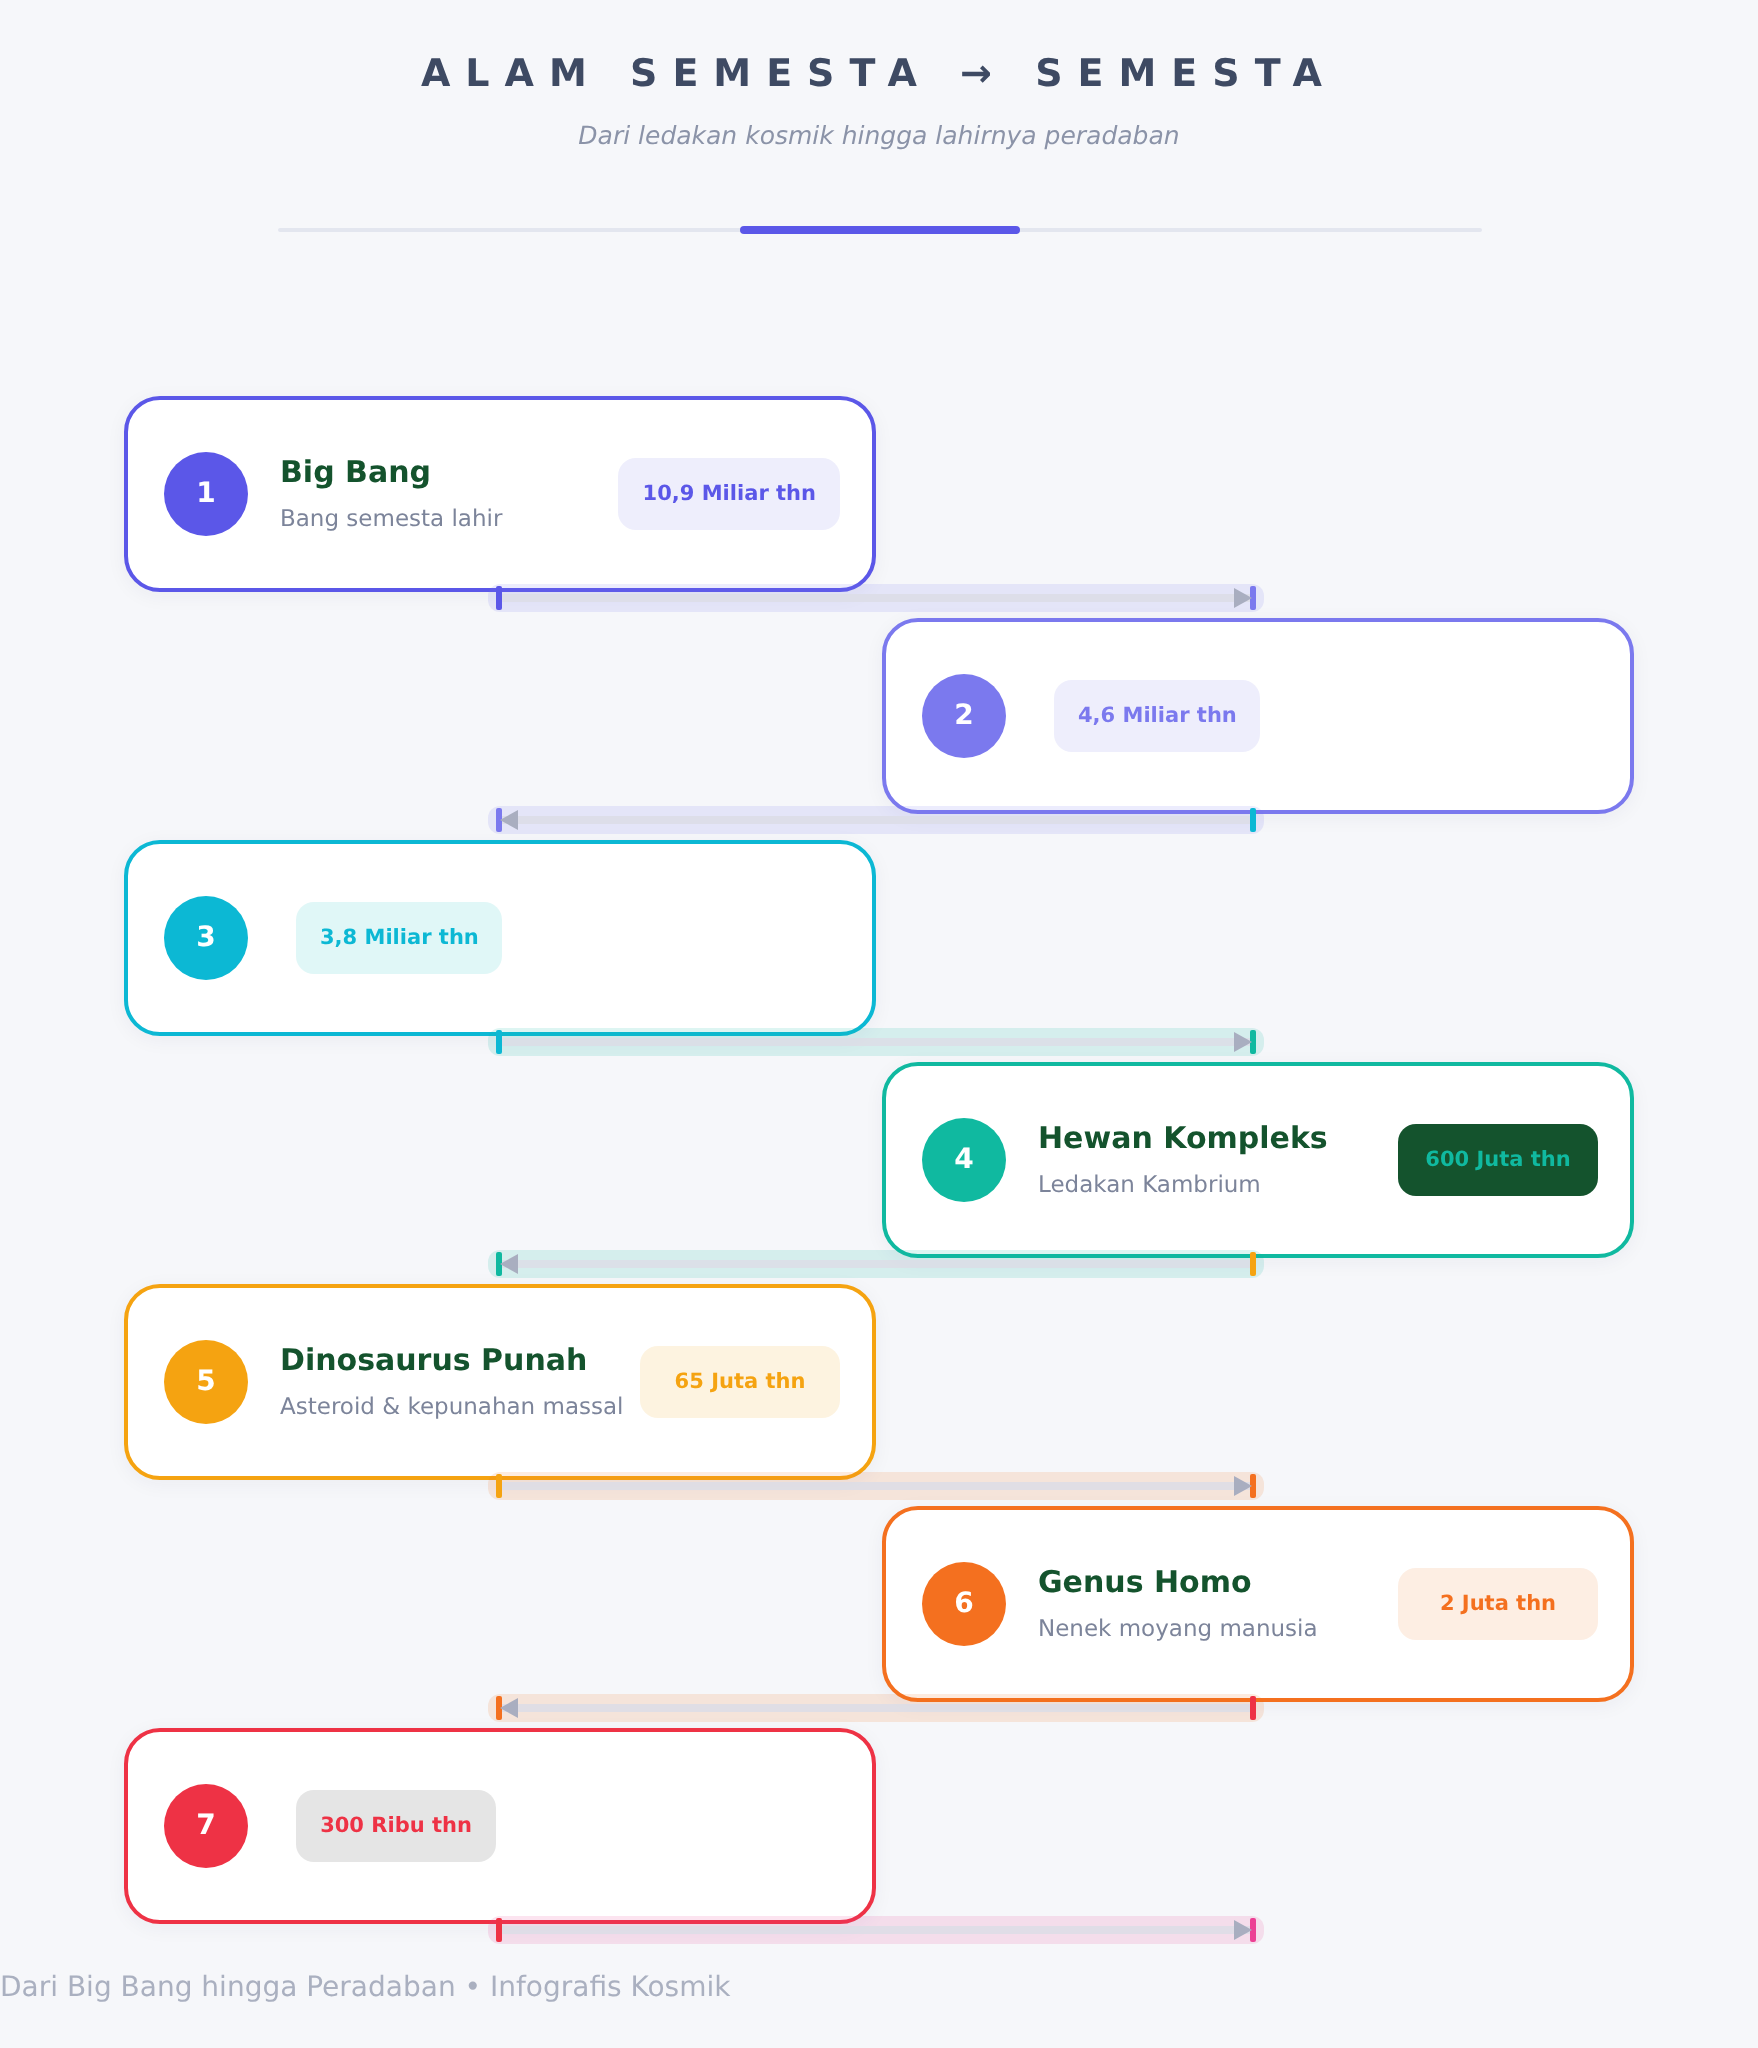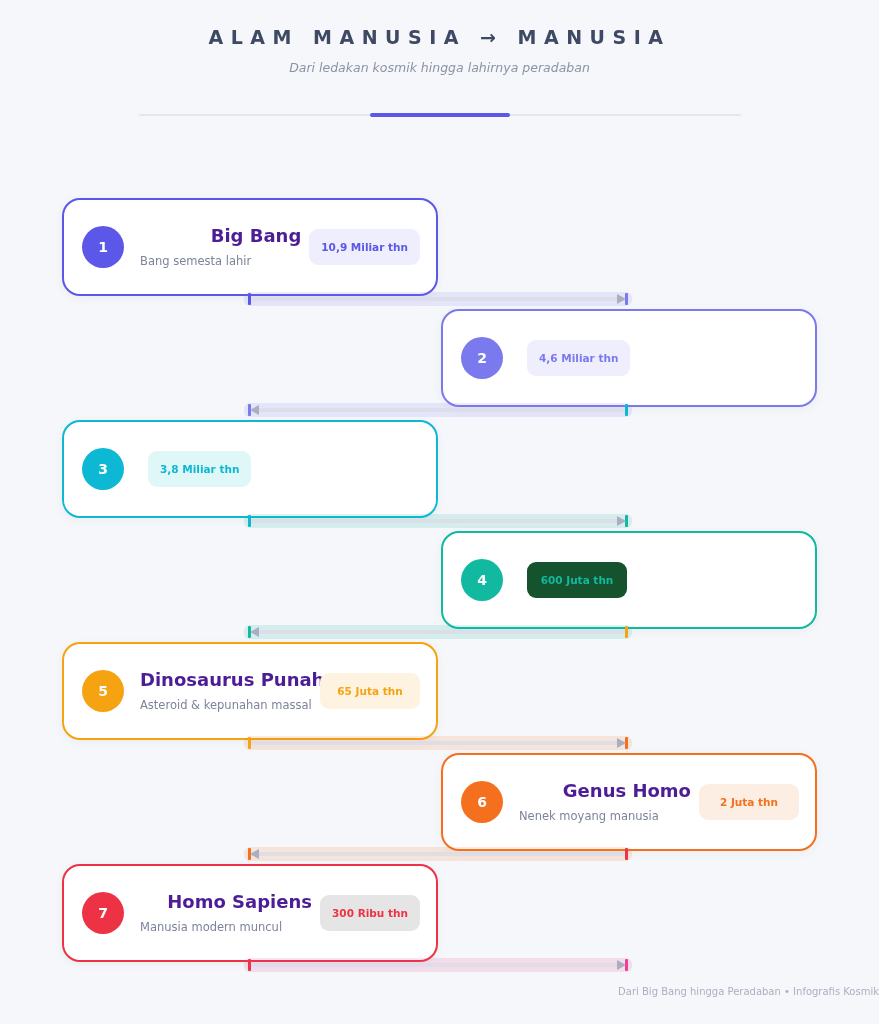--- a/index.html
+++ b/index.html
@@ -149,26 +149,25 @@
     display: flex;
     align-items: center;
     justify-content: center;
     margin-right: 16px;
   }
   .card-text {
     flex: 1;
     min-width: 0;
   }
   .card-title {
-    font-size: 18px;
-    font-weight: bold;
-    color: #4c1d95;
+    font-size: 15px;
+    font-weight: bold;
+    color: #14532d;
     line-height: 1.25;
     white-space: nowrap;
-    text-align: right;
   }
   .card-desc {
     font-size: 11.5px;
     color: #7c849a;
     margin-top: 7px;
     line-height: 1.25;
     white-space: nowrap;
   }
   .card-pill {
     min-width: 100px;
@@ -186,30 +185,30 @@
     white-space: nowrap;
     margin-left: 8px;
   }
 
   
   .footer {
     position: absolute;
     left: 0;
     top: 986px;
     width: 879px;
-    text-align: right;
-    font-size: 10px;
+    text-align: left;
+    font-size: 14px;
     color: #aab0c0;
   }
 </style>
 </head>
 <body>
 
 <div class="header">
-  <div class="subtitle">ALAM MANUSIA → MANUSIA</div>
+  <div class="subtitle">ALAM SEMESTA → SEMESTA</div>
   <div class="tagline">Dari ledakan kosmik hingga lahirnya peradaban</div>
 </div>
 <div class="rule-wrap">
   <div class="rule-thin"></div>
   <div class="rule-thick"></div>
 </div>
 
 <div class="timeline" id="timeline">
     <div class="card left" style="top: 120px; border-color: rgb(91, 87, 232);">
       <div class="badge-num" style="background: rgb(91, 87, 232);">1</div>
@@ -243,20 +242,24 @@
     </div>
     <div class="connector" style="top: 439px;">
       <div class="conn-glow" style="background: rgb(16, 185, 160);"></div>
       <div class="conn-bar"></div>
       <div class="conn-stub left" style="background: rgb(12, 184, 212);"></div>
       <div class="conn-stub right" style="background: rgb(16, 185, 160);"></div>
       <div class="conn-arrow to-right"></div>
     </div>
     <div class="card right" style="top: 453px; border-color: rgb(16, 185, 160);">
       <div class="badge-num" style="background: rgb(16, 185, 160);">4</div>
+      <div class="card-text">
+        <div class="card-title">Hewan Kompleks</div>
+        <div class="card-desc">Ledakan Kambrium</div>
+      </div>
       <div class="card-pill" style="background: #14532d; color: rgb(16, 185, 160);">600 Juta thn</div>
     </div>
     <div class="connector" style="top: 550px;">
       <div class="conn-glow" style="background: rgb(16, 185, 160);"></div>
       <div class="conn-bar"></div>
       <div class="conn-stub left" style="background: rgb(16, 185, 160);"></div>
       <div class="conn-stub right" style="background: rgb(245, 163, 17);"></div>
       <div class="conn-arrow to-left"></div>
     </div>
     <div class="card left" style="top: 564px; border-color: rgb(245, 163, 17);">
@@ -284,24 +287,20 @@
     </div>
     <div class="connector" style="top: 772px;">
       <div class="conn-glow" style="background: rgb(244, 112, 31);"></div>
       <div class="conn-bar"></div>
       <div class="conn-stub left" style="background: rgb(244, 112, 31);"></div>
       <div class="conn-stub right" style="background: rgb(238, 50, 69);"></div>
       <div class="conn-arrow to-left"></div>
     </div>
     <div class="card left" style="top: 786px; border-color: rgb(238, 50, 69);">
       <div class="badge-num" style="background: rgb(238, 50, 69);">7</div>
-      <div class="card-text">
-        <div class="card-title">Homo Sapiens</div>
-        <div class="card-desc">Manusia modern muncul</div>
-      </div>
       <div class="card-pill" style="background: #e5e5e5; color: rgb(238, 50, 69);">300 Ribu thn</div>
     </div>
     <div class="connector" style="top: 883px;">
       <div class="conn-glow" style="background: rgb(236, 63, 148);"></div>
       <div class="conn-bar"></div>
       <div class="conn-stub left" style="background: rgb(238, 50, 69);"></div>
       <div class="conn-stub right" style="background: rgb(236, 63, 148);"></div>
       <div class="conn-arrow to-right"></div>
     </div>
   </div>

